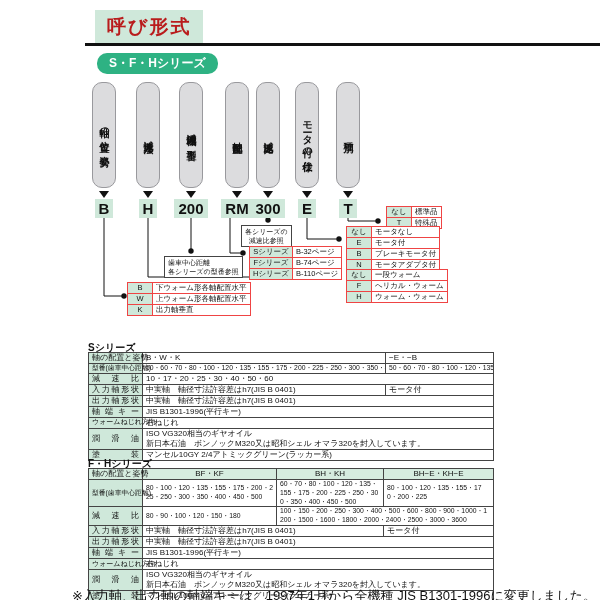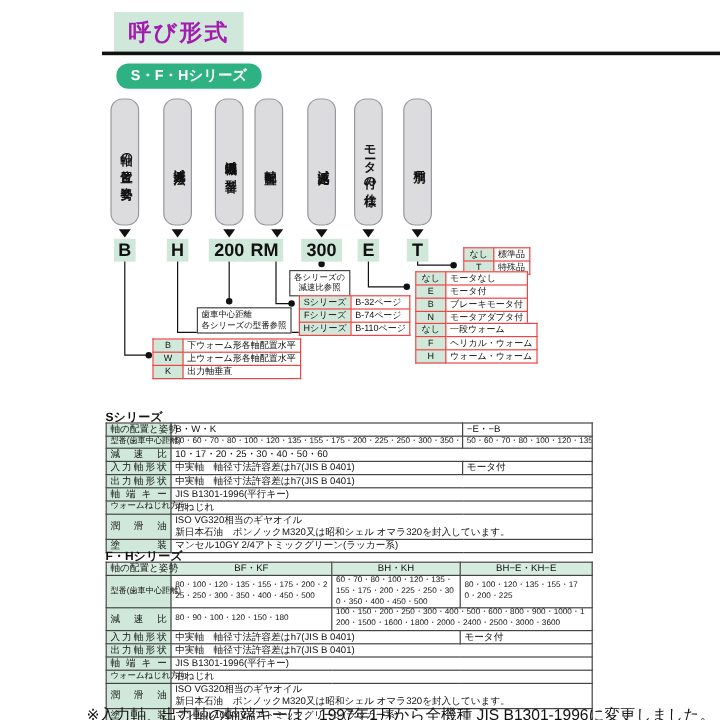--- a/index.html
+++ b/index.html
@@ -3,21 +3,21 @@
 <meta charset="utf-8">
 <style>
   html,body{margin:0;padding:0;}
   body{
     width:600px;height:600px;position:relative;background:#ffffff;
     font-family:"Liberation Sans","DejaVu Sans",sans-serif;color:#111;
     overflow:hidden;
   }
   
   .sec-head{
-    position:absolute;background:#cfe8da;color:#a21caf;font-weight:bold;
+    position:absolute;background:#cfe8da;color:#b91c1c;font-weight:bold;
     font-size:19px;padding:4px 12px;letter-spacing:2px;white-space:nowrap;
   }
   #rule1{position:absolute;left:85px;top:43px;width:515px;height:3px;background:#111;}
   #series-badge{
     position:absolute;left:97px;top:53px;background:#2eb283;color:#fff;
     border-radius:10px;padding:2px 12px;font-size:12px;font-weight:bold;white-space:nowrap;
   }
   
   .dcol{position:absolute;top:82px;width:36px;display:flex;flex-direction:column;align-items:center;}
   .pill{
@@ -83,21 +83,21 @@
 <div class="dcol" style="left:130px;">
   <div class="pill">減速方法</div>
   <div class="tri"></div>
   <div class="code">H</div>
 </div>
 <div class="dcol" style="left:173px;">
   <div class="pill">減速機の型番</div>
   <div class="tri"></div>
   <div class="code">200</div>
 </div>
-<div class="dcol" style="left:200px;align-items:flex-end;">
+<div class="dcol" style="left:219px;">
   <div class="pill">軸配置</div>
   <div class="tri"></div>
   <div class="code">RM</div>
 </div>
 <div class="dcol" style="left:250px;">
   <div class="pill">減速比</div>
   <div class="tri"></div>
   <div class="code">300</div>
 </div>
 <div class="dcol" style="left:289px;">

